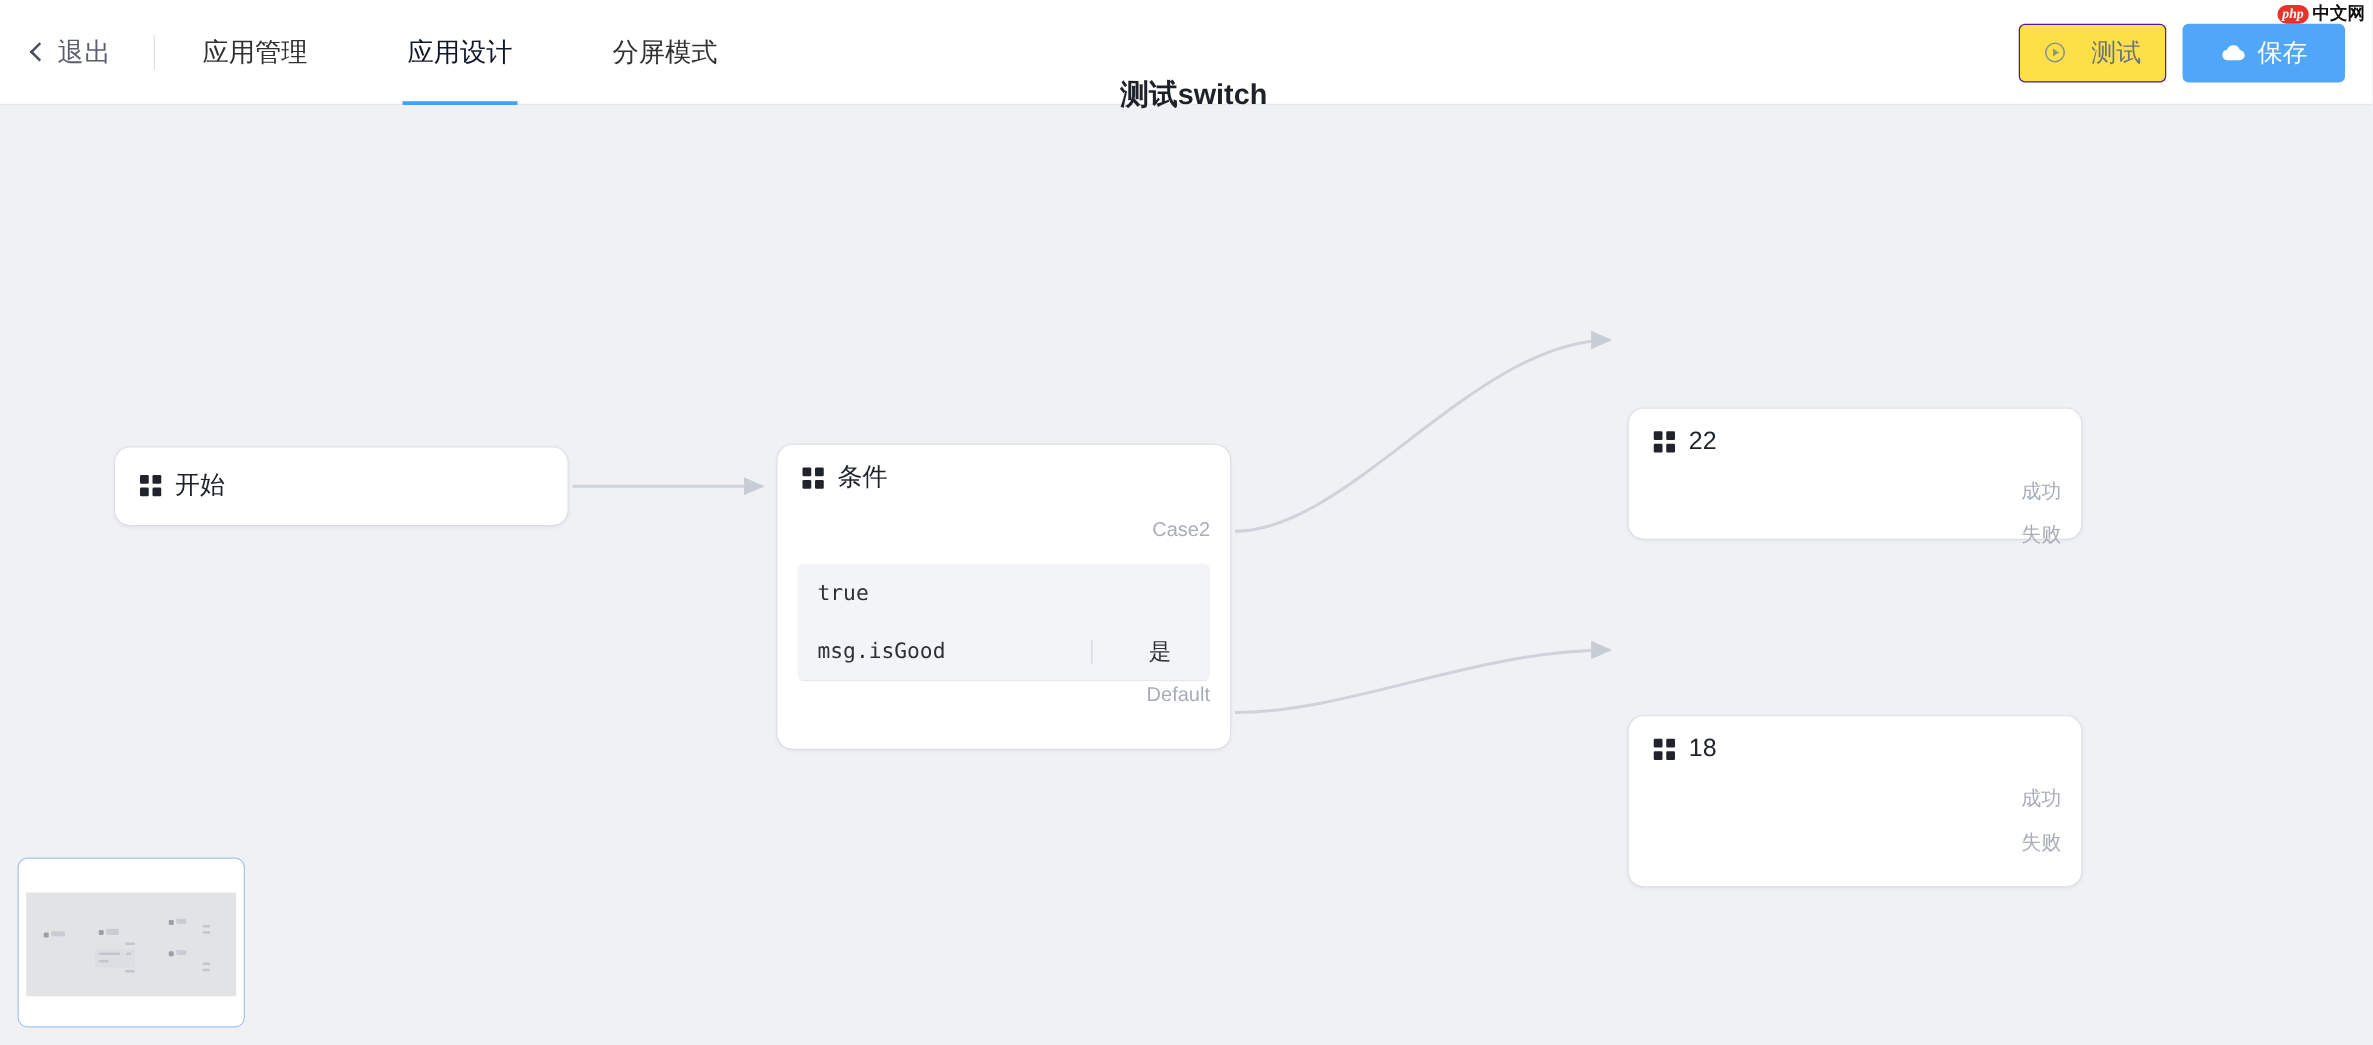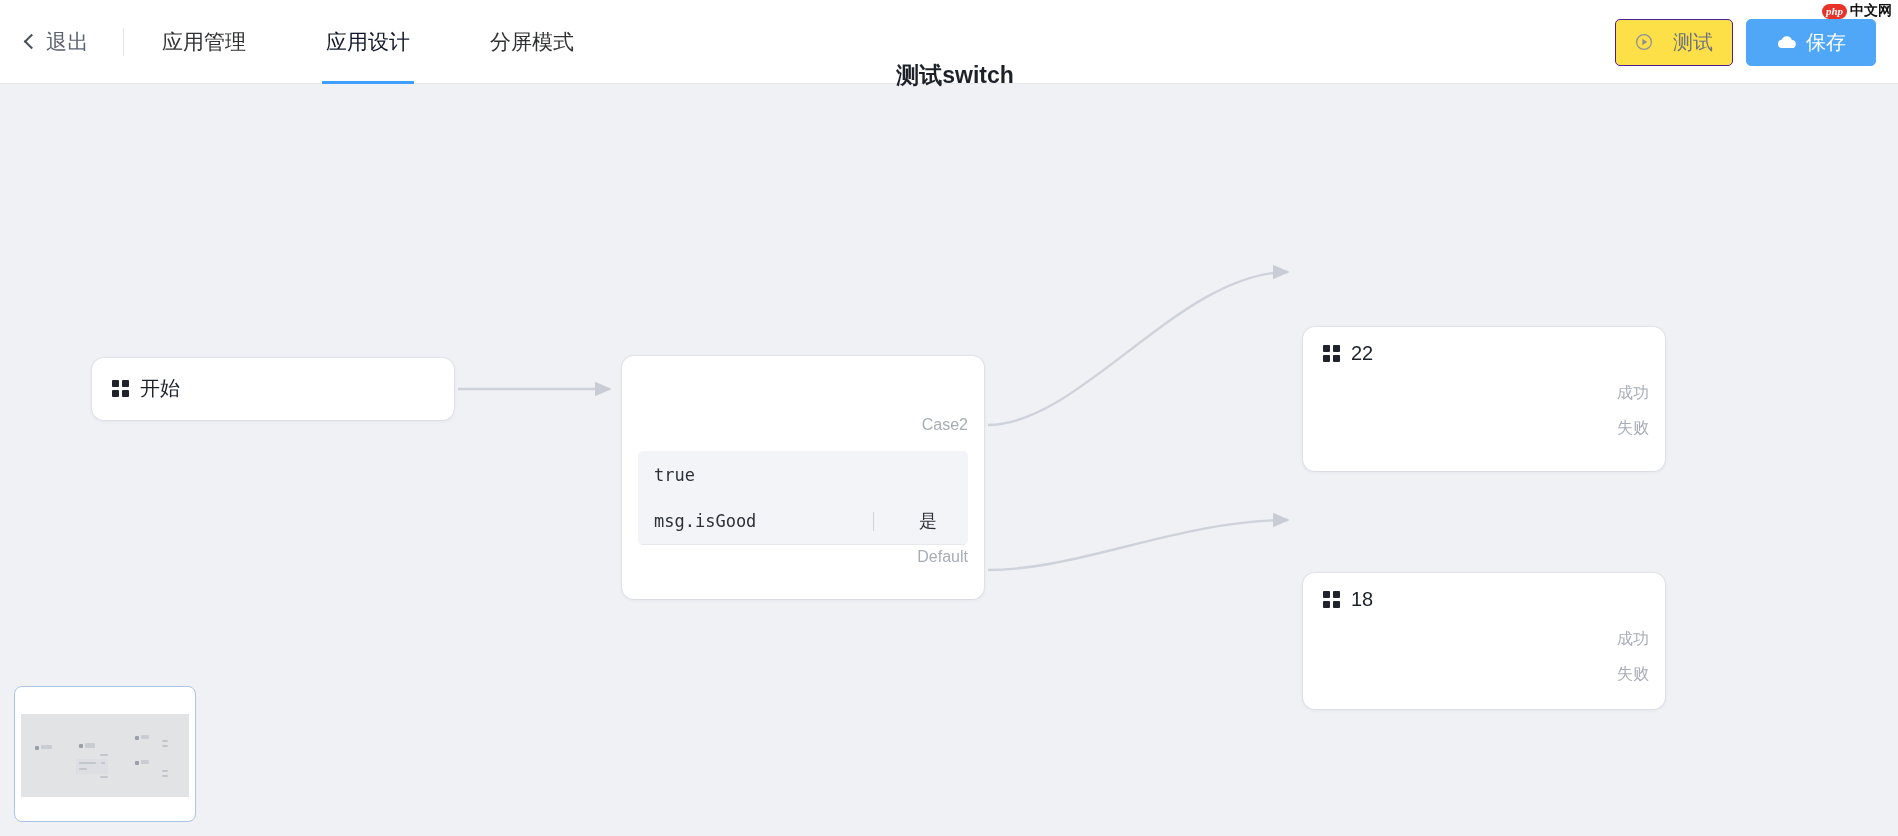--- a/index.html
+++ b/index.html
@@ -203,21 +203,21 @@
   .cond-row.top { border-bottom: 1px solid #e6e8ec; }
   .cond-key { flex: 1; }
   .cond-sep { width: 1px; height: 19px; background: #cfd3da; margin-right: 30px; }
   .cond-op {
     width: 48px; text-align: center;
     font-family: "Liberation Sans", sans-serif;
     font-size: 18px; color: #2c3038;
   }
 
   
-  #node-22 { left: 1303px; top: 243px; width: 362px; height: 144px; }
+  #node-22 { left: 1303px; top: 243px; width: 362px; height: 104px; }
   #node-11 { left: 1303px; top: 489px; width: 362px; height: 136px; }
 
   
   .minimap {
     position: absolute;
     left: 14px; bottom: 14px;
     width: 182px; height: 136px;
     background: #ffffff;
     border: 1px solid #a9c4e4;
     border-radius: 8px;
@@ -315,20 +315,29 @@
             <i></i>
             <i></i>
             <i></i>
             <i></i>
           </span>
         <span class="node-title">开始</span>
       </div>
     </div>
 
     <div class="node" id="node-condition">
+      <div class="node-head">
+        <span class="grid-icon">
+            <i></i>
+            <i></i>
+            <i></i>
+            <i></i>
+          </span>
+        <span class="node-title">条件</span>
+      </div>
 
       <div class="port-label" style="top:60px;">Case2</div>
 
       <div class="cond-box">
         <div class="cond-row">
           <span class="cond-key">true</span>
         </div>
         <div class="cond-row top">
           <span class="cond-key">msg.isGood</span>
           <span class="cond-sep"></span>

